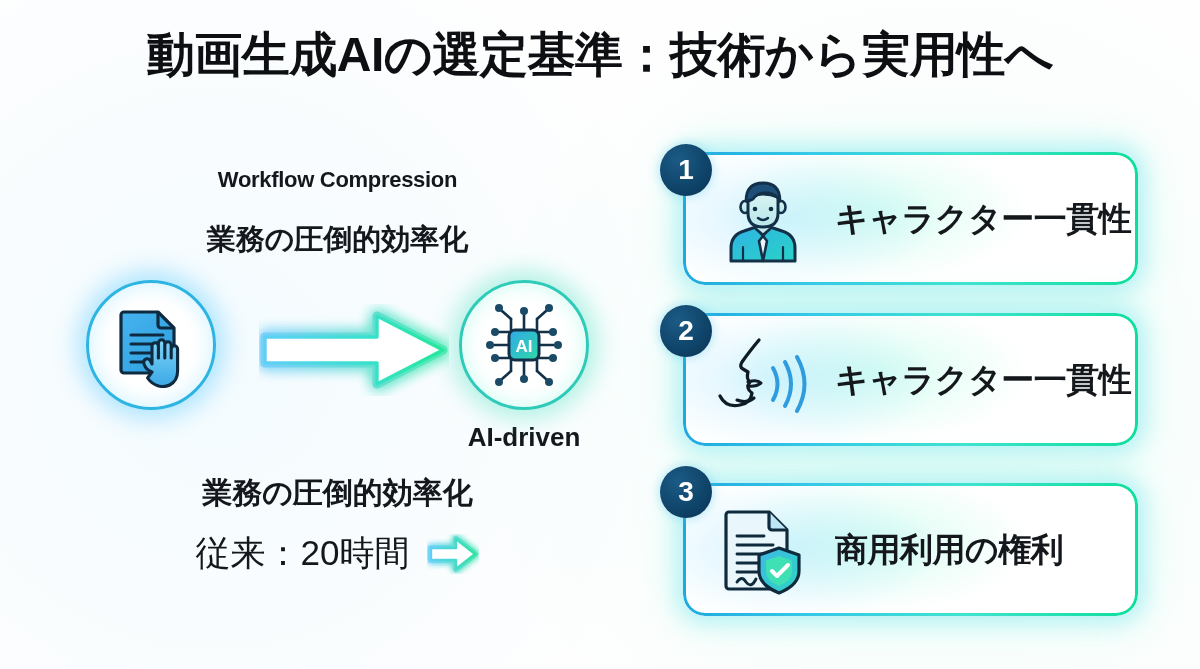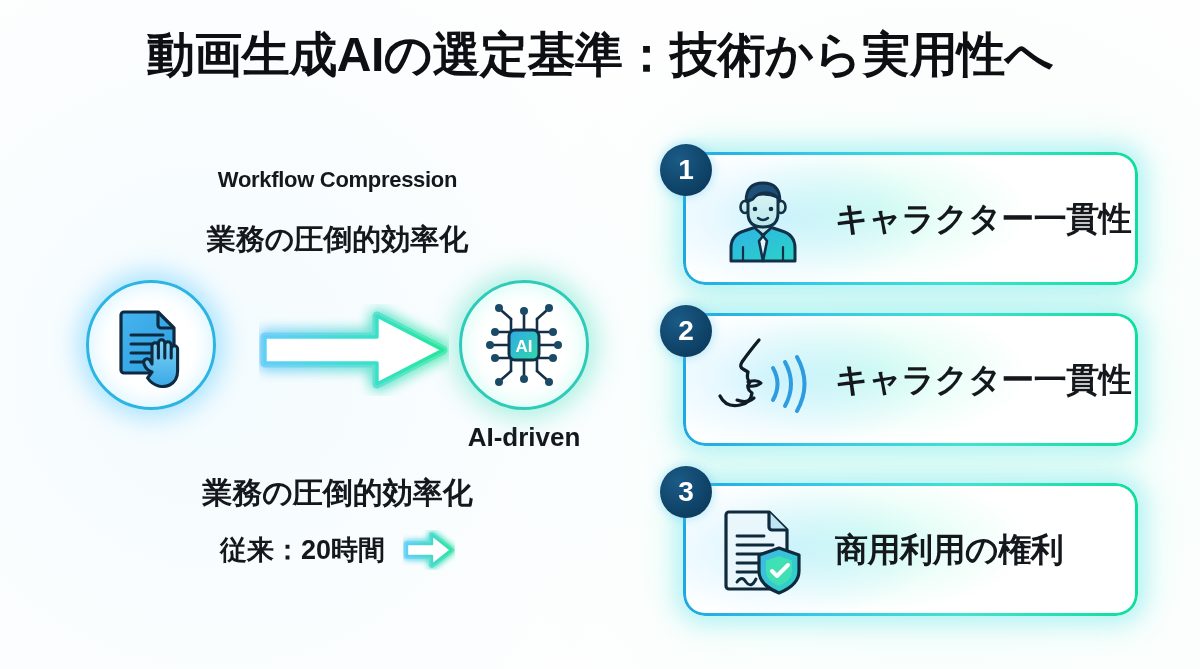--- a/index.html
+++ b/index.html
@@ -79,21 +79,21 @@
   .wf-sub2{
     position:absolute;left:0;top:318px;width:625px;text-align:center;
     font-size:30px;font-weight:700;color:#14181d;white-space:nowrap;
   }
 
   .metrics{
     position:absolute;left:0;top:375px;width:625px;
     display:flex;align-items:center;justify-content:center;gap:18px;
     white-space:nowrap;
   }
-  .metric{font-size:27px;font-weight:700;color:#14181d;}
+  .metric{font-size:35px;font-weight:400;color:#14181d;}
   .small-arrow{width:52px;height:40px;flex:0 0 auto;}
 
   
   .cards{position:absolute;left:660px;top:140px;width:500px;height:492px;}
 
   .card{
     position:absolute;left:23px;width:455px;height:133px;
     border-radius:22px;
     background:
       radial-gradient(ellipse 55% 85% at 22% 50%, rgba(150,225,255,0.40) 0%, rgba(255,255,255,0) 62%),

